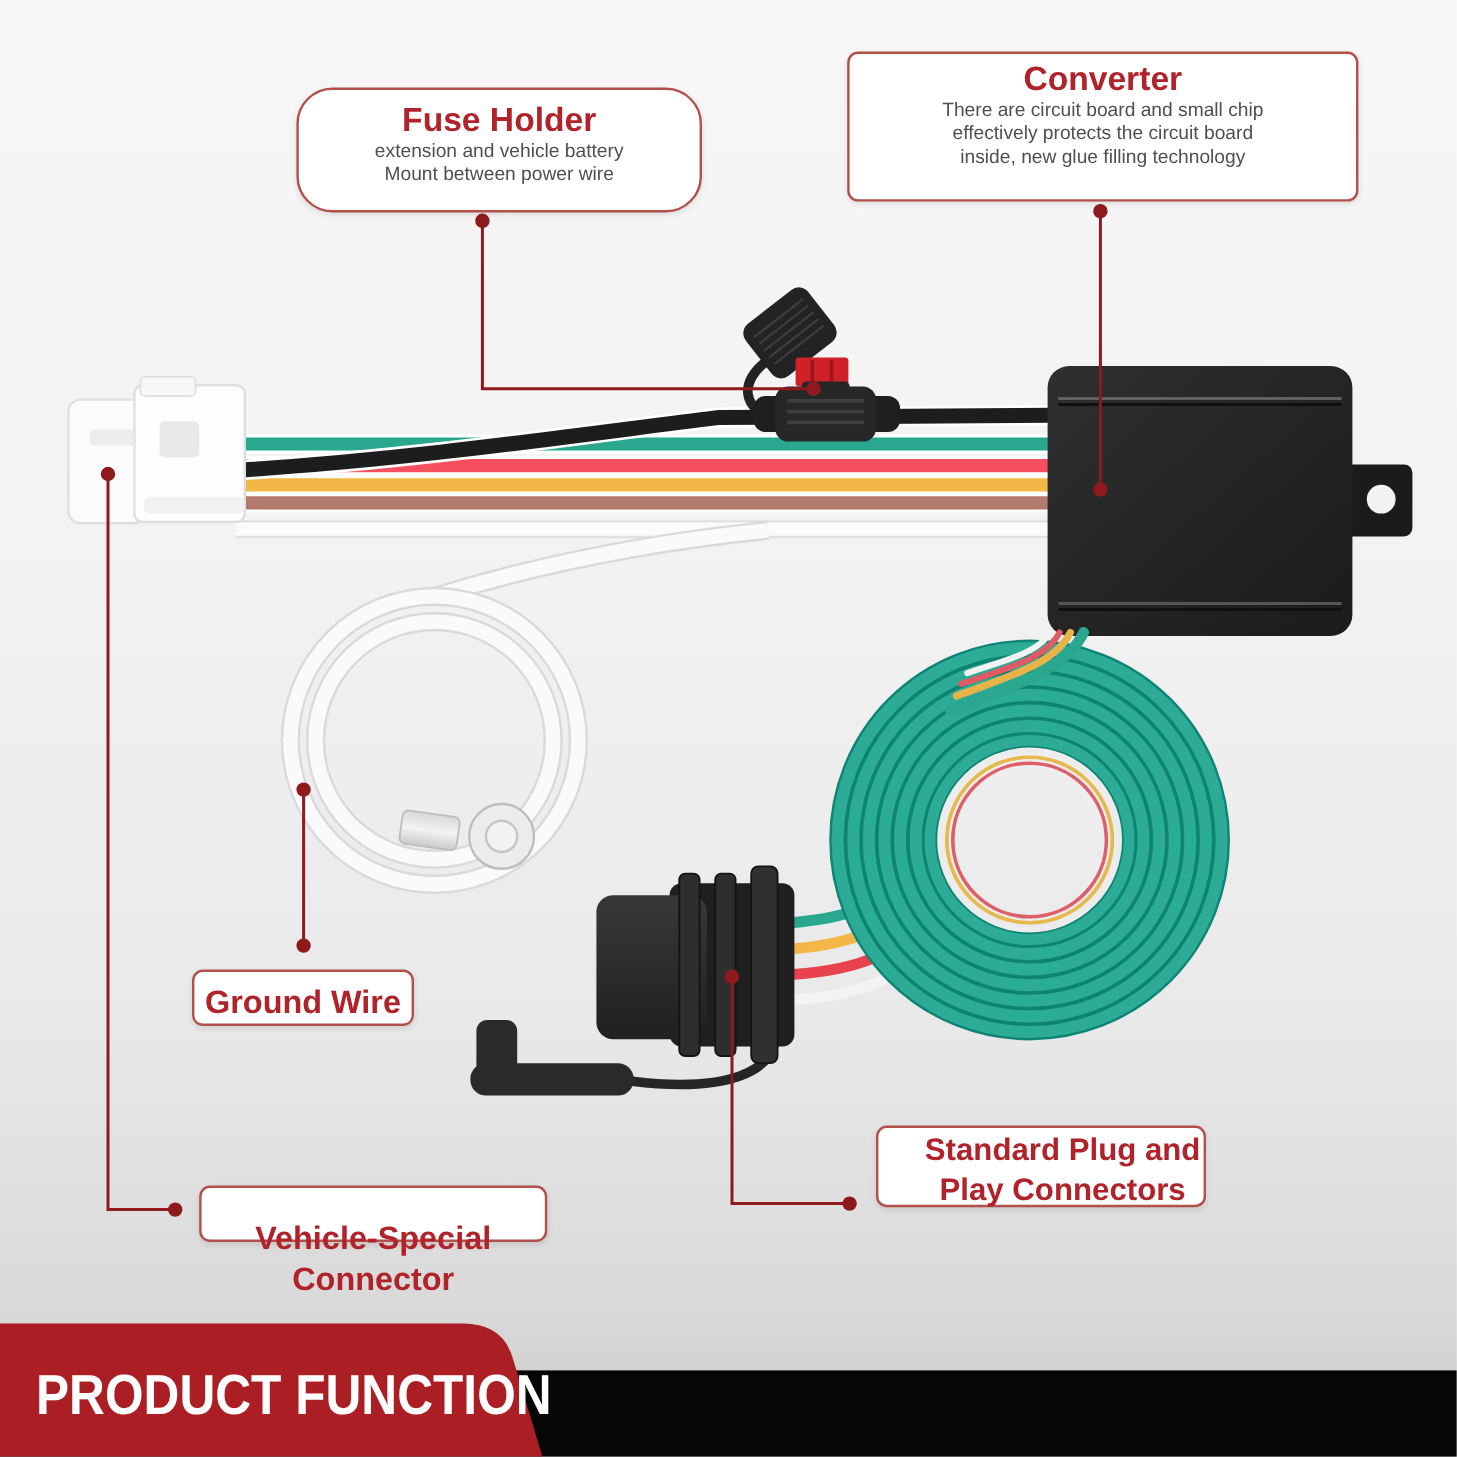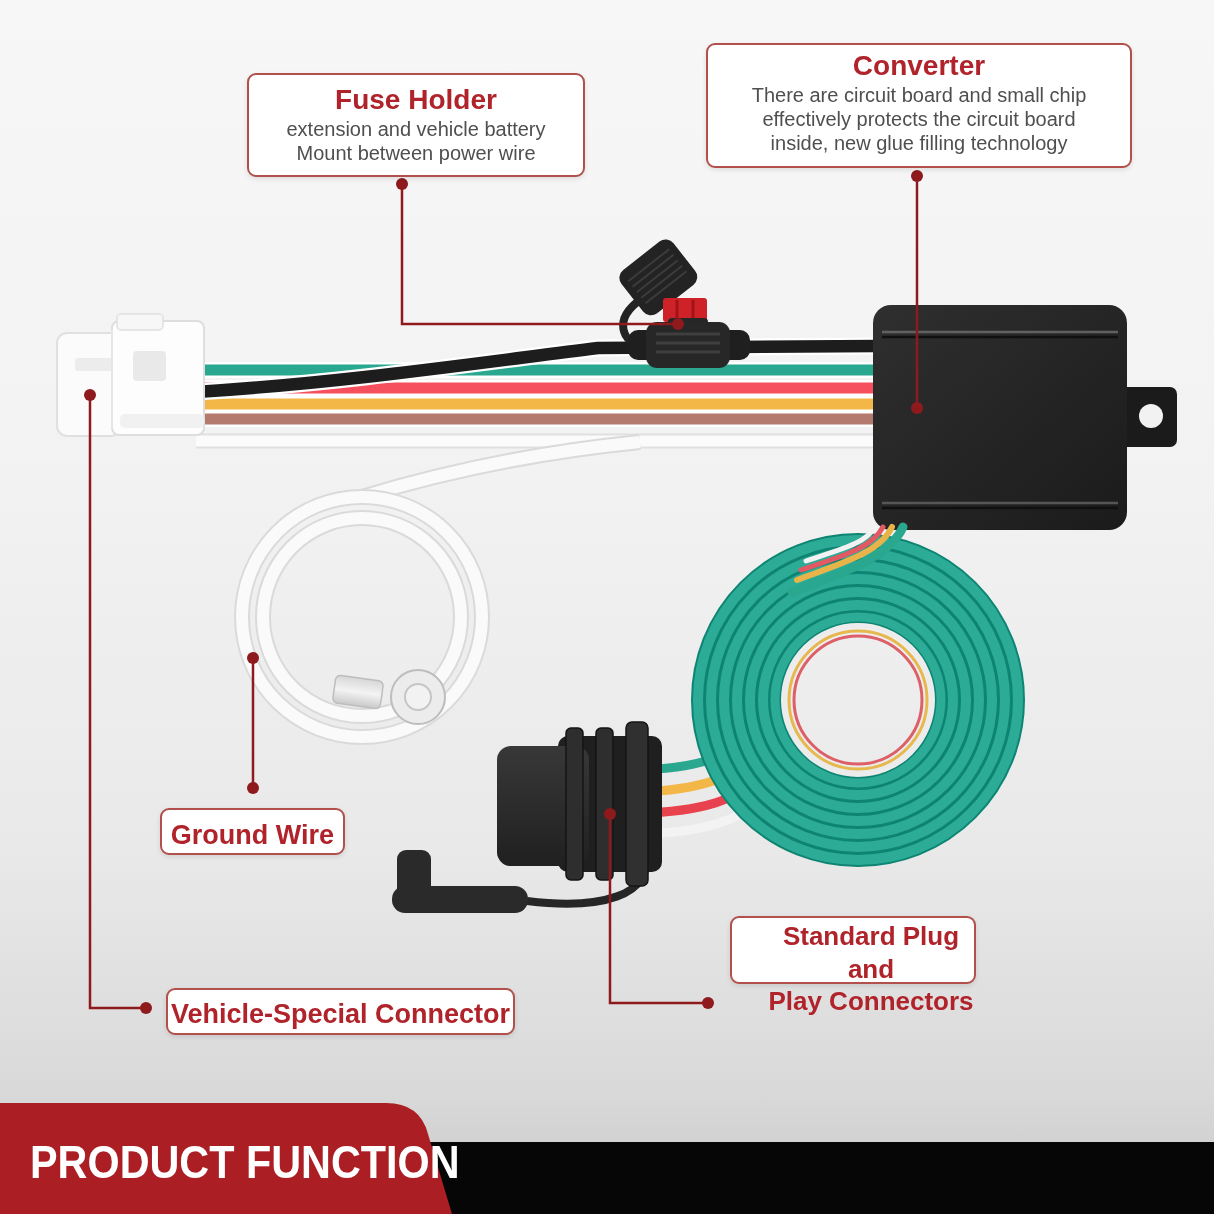--- a/index.html
+++ b/index.html
@@ -12,30 +12,30 @@
   svg#art{position:absolute;left:0;top:0;}
   .callout{
     position:absolute;box-sizing:border-box;background:#ffffff;
     border:2px solid #b2504c;border-radius:9px;text-align:center;
     box-shadow:0 2px 5px rgba(0,0,0,.10);
   }
   .callout .title{
     display:block;color:#b0232a;font-weight:bold;font-size:28px;line-height:1.2;
   }
   .callout .line{
-    display:block;color:#4f4f4f;font-size:20px;line-height:1.22;
+    display:block;color:#4f4f4f;font-size:16px;line-height:1.22;
   }
   .callout .line-red{
     display:block;color:#b0232a;font-weight:bold;font-size:26px;line-height:1.25;
   }
-  #callout-fuse{left:247px;top:73px;width:338px;height:104px;padding-top:8px;}
+  #callout-fuse{left:247px;top:73px;width:338px;height:104px;padding-top:8px;border-radius:30px;}
   #callout-converter{left:706px;top:43px;width:426px;height:125px;padding-top:4px;}
   #callout-ground{left:160px;top:808px;width:185px;height:47px;padding-top:9px;}
-  #callout-vehicle{left:166px;top:988px;width:349px;height:47px;padding-top:8px;}
-  #callout-plug{left:730px;top:916px;width:246px;height:68px;padding-top:2px;padding-left:36px;}
+  #callout-vehicle{left:166px;top:988px;width:290px;height:47px;padding-top:26px;}
+  #callout-plug{left:730px;top:938px;width:275px;height:68px;padding-top:2px;padding-left:36px;}
   #callout-ground .line-red,#callout-vehicle .line-red{font-size:27px;}
   .banner-text{
     position:absolute;left:30px;top:1134px;width:430px;color:#ffffff;
     font-size:47px;font-weight:bold;letter-spacing:0px;white-space:nowrap;
     transform:scaleX(.88);transform-origin:left center;
   }
 </style>
 </head>
 <body>
 

